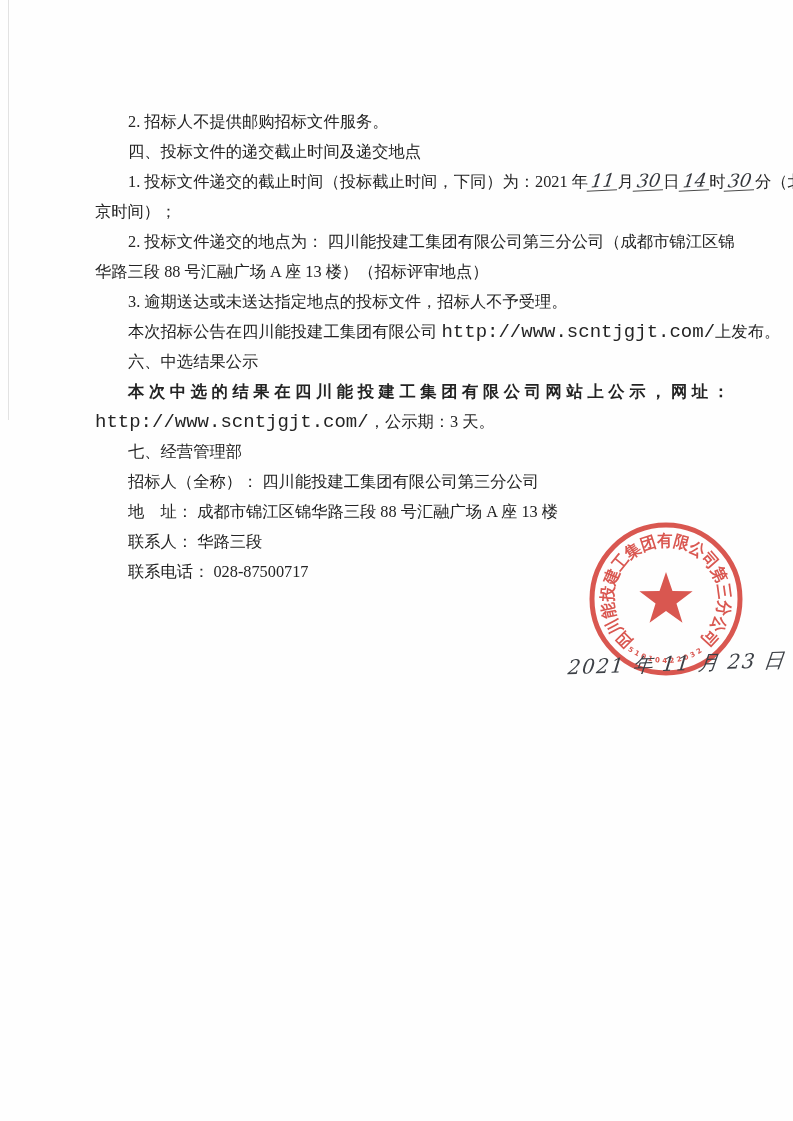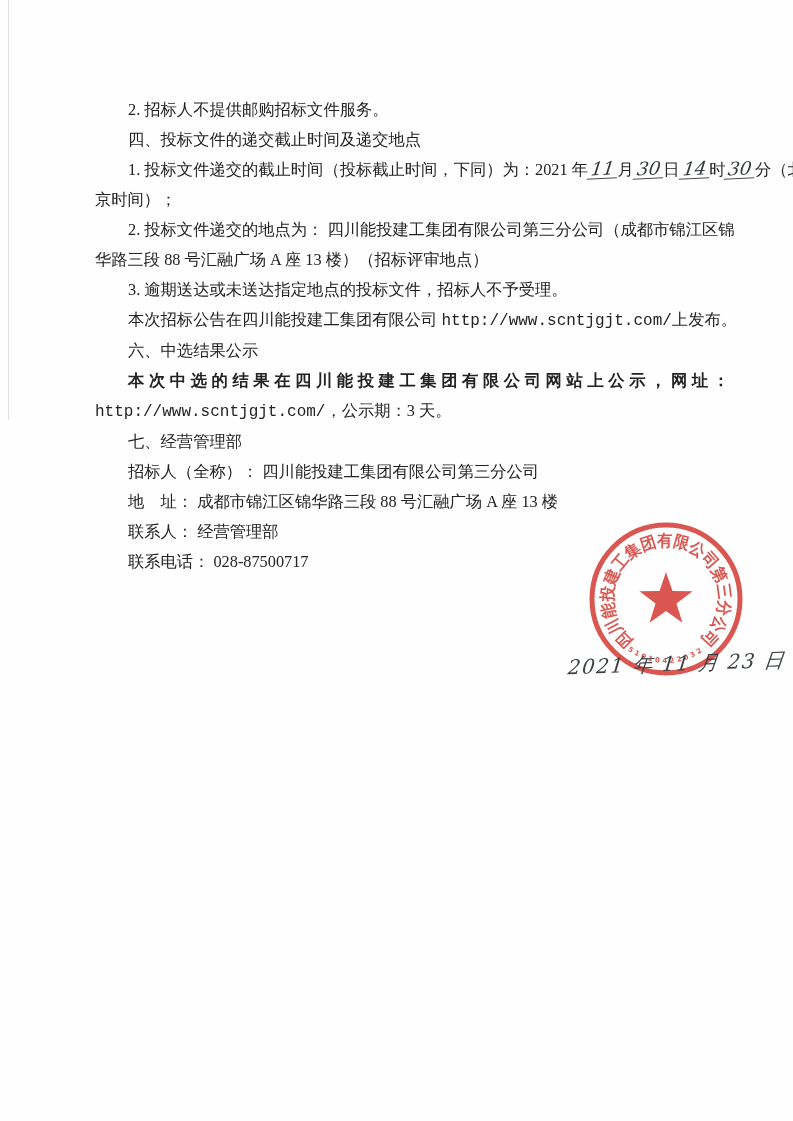--- a/index.html
+++ b/index.html
@@ -13,32 +13,32 @@
     color: #232323;
   }
   .scan-edge {
     position: absolute;
     left: 8px; top: 0;
     width: 1px; height: 420px;
     background: #e2e2e2;
   }
   .doc {
     position: absolute;
-    left: 95px; top: 95px;
+    left: 95px; top: 107px;
     width: 652px;
     font-size: 16.3px;
     line-height: 30px;
   }
   .line { white-space: nowrap; }
   .line.indent { padding-left: 33px; }
   .line.spread { letter-spacing: 4.6px; font-weight: bold; }
   .seg-cn { }
   .seg-mono {
     font-family: "Liberation Mono", "DejaVu Sans Mono", monospace;
-    font-size: 16px;
+    font-size: 19px;
   }
   .seg-hw {
     display: inline-block;
     font-family: "DejaVu Serif", serif;
     font-style: italic;
     font-size: 18.5px;
     line-height: 18px;
     color: #35383d;
     border-bottom: 1px solid #4a4a4a;
     padding: 0 3px;
@@ -91,21 +91,21 @@
       <div class="line indent"><span class="seg-cn">2. 投标文件递交的地点为： 四川能投建工集团有限公司第三分公司（成都市锦江区锦</span></div>
       <div class="line"><span class="seg-cn">华路三段 88 号汇融广场 A 座 13 楼）（招标评审地点）</span></div>
       <div class="line indent"><span class="seg-cn">3. 逾期送达或未送达指定地点的投标文件，招标人不予受理。</span></div>
       <div class="line indent"><span class="seg-cn">本次招标公告在四川能投建工集团有限公司 </span><span class="seg-mono">http://www.scntjgjt.com/</span><span class="seg-cn">上发布。</span></div>
       <div class="line indent"><span class="seg-cn">六、中选结果公示</span></div>
       <div class="line indent spread"><span class="seg-cn">本次中选的结果在四川能投建工集团有限公司网站上公示，网址：</span></div>
       <div class="line"><span class="seg-mono">http://www.scntjgjt.com/</span><span class="seg-cn">，公示期：3 天。</span></div>
       <div class="line indent"><span class="seg-cn">七、经营管理部</span></div>
       <div class="line indent"><span class="seg-cn">招标人（全称）： 四川能投建工集团有限公司第三分公司</span></div>
       <div class="line indent"><span class="seg-cn">地　址： 成都市锦江区锦华路三段 88 号汇融广场 A 座 13 楼</span></div>
-      <div class="line indent"><span class="seg-cn">联系人： 经营管理部</span></div>
+      <div class="line indent"><span class="seg-cn">联系人： 华路三段</span></div>
       <div class="line indent"><span class="seg-cn">联系电话： 028-87500717</span></div>
     </div>
 
   <div class="seal">
     <svg width="160" height="160" viewBox="0 0 160 160" xmlns="http://www.w3.org/2000/svg">
       <defs>
         <path id="arcCompany" d="M 48.1 120.3 A 53 53 0 1 1 111.9 120.3" fill="none"></path>
         <path id="arcCode" d="M 37.2 125.5 A 64 64 0 0 0 122.8 125.5" fill="none"></path>
       </defs>
       <circle cx="80" cy="78" r="74" fill="none" stroke="#d6453e" stroke-width="5"></circle>

